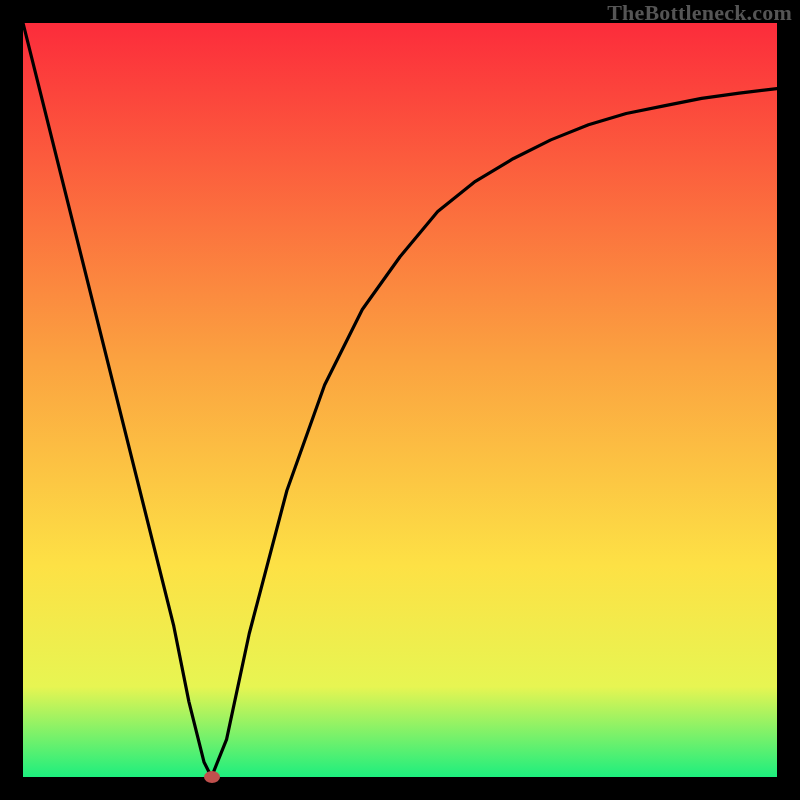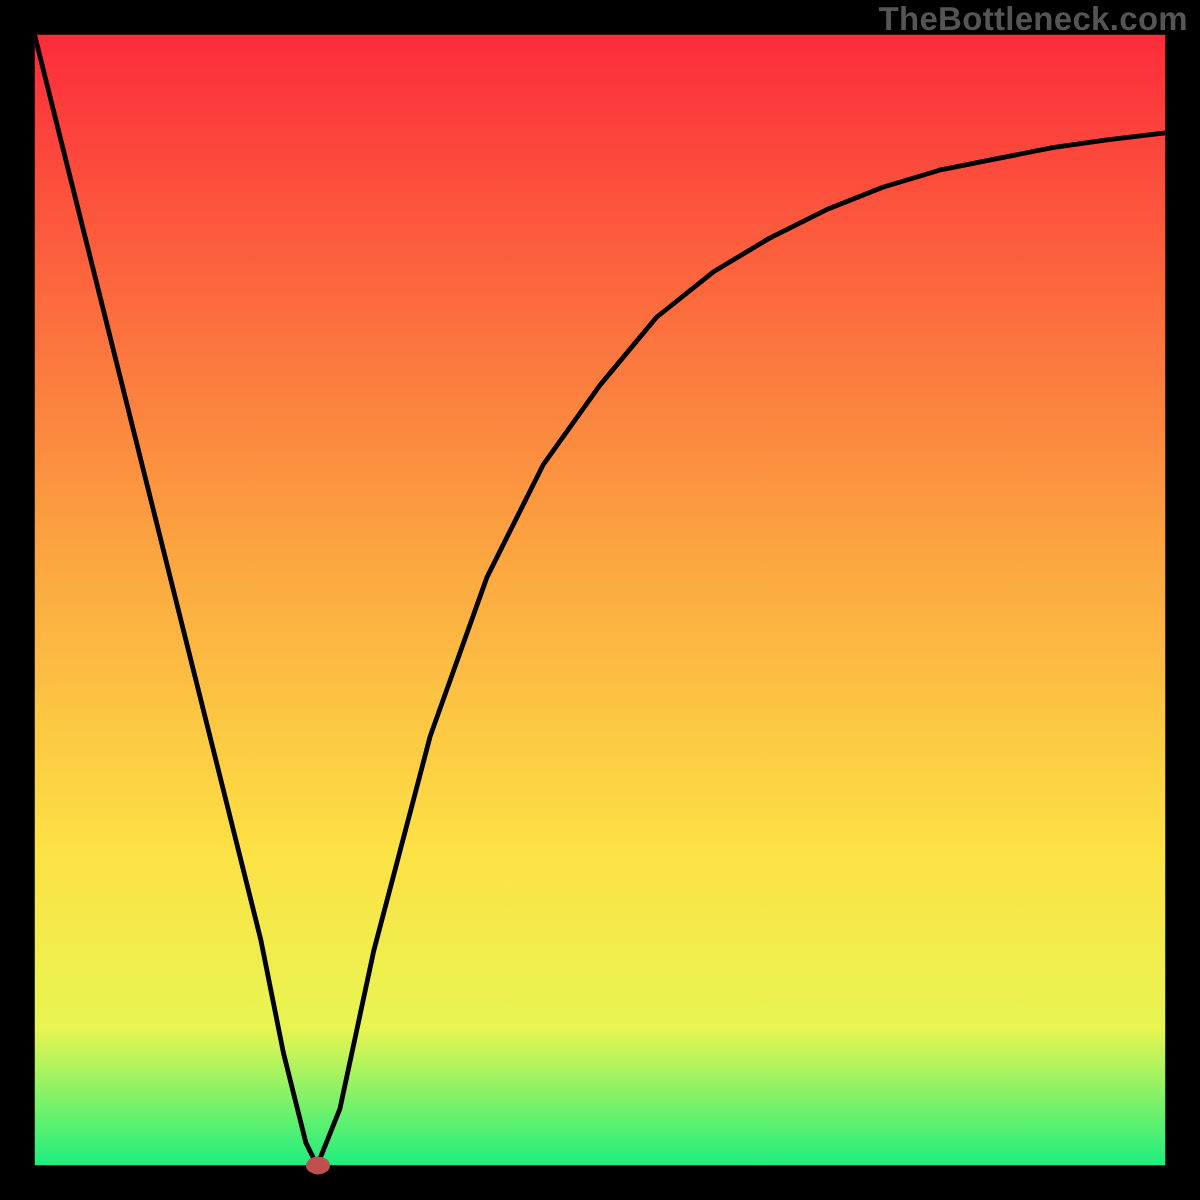--- a/index.html
+++ b/index.html
@@ -14,21 +14,21 @@
     position: relative;
     width: 800px;
     height: 800px;
     background: #000;
   }
   .watermark {
     position: absolute;
     top: 0;
     right: 8px;
     color: #555;
-    font-family: Liberation Sans, sans-serif;
+    font-family: Liberation Serif, serif;
     font-size: 22px;
     font-weight: bold;
     letter-spacing: 0.2px;
     user-select: none;
   }
   .plot {
     position: absolute;
     top: 23px;
     left: 23px;
     width: 754px;

